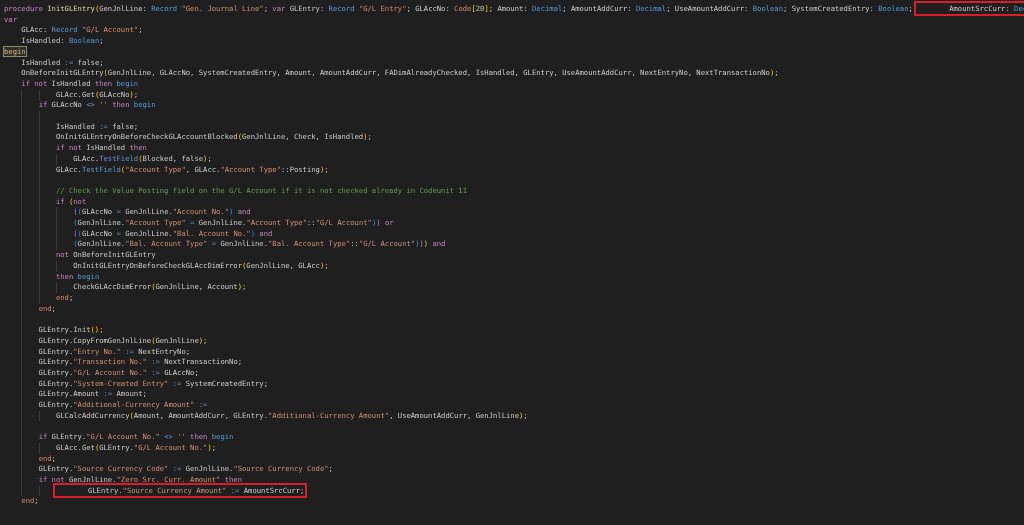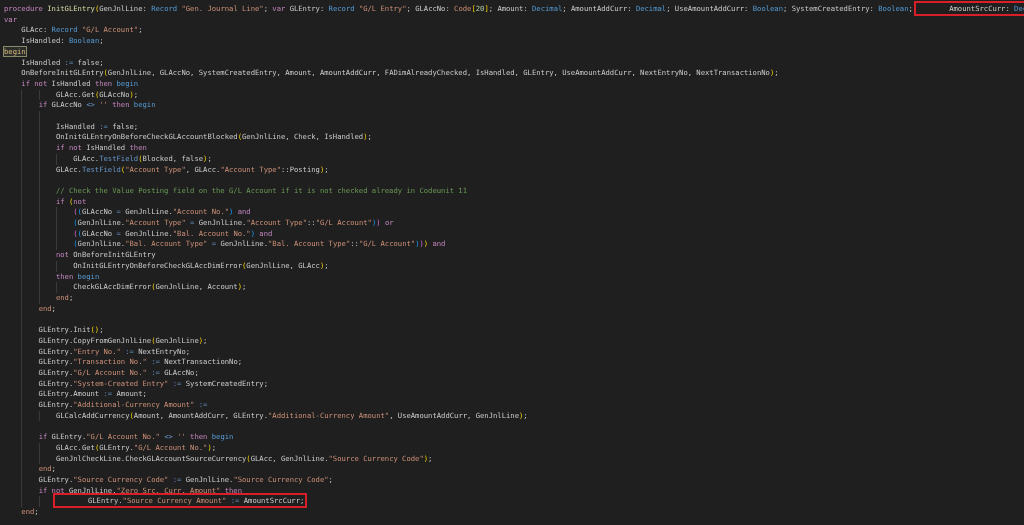--- a/index.html
+++ b/index.html
@@ -85,19 +85,18 @@
     <div class="line"><span class="guide" style="left: 4ch;"></span><span class="tk-i">        GLEntry.</span><span class="tk-s">"Entry No."</span><span class="tk-i"> </span><span class="tk-o">:=</span><span class="tk-i"> NextEntryNo;</span></div>
     <div class="line"><span class="guide" style="left: 4ch;"></span><span class="tk-i">        GLEntry.</span><span class="tk-s">"Transaction No."</span><span class="tk-i"> </span><span class="tk-o">:=</span><span class="tk-i"> NextTransactionNo;</span></div>
     <div class="line"><span class="guide" style="left: 4ch;"></span><span class="tk-i">        GLEntry.</span><span class="tk-s">"G/L Account No."</span><span class="tk-i"> </span><span class="tk-o">:=</span><span class="tk-i"> GLAccNo;</span></div>
     <div class="line"><span class="guide" style="left: 4ch;"></span><span class="tk-i">        GLEntry.</span><span class="tk-s">"System-Created Entry"</span><span class="tk-i"> </span><span class="tk-o">:=</span><span class="tk-i"> SystemCreatedEntry;</span></div>
     <div class="line"><span class="guide" style="left: 4ch;"></span><span class="tk-i">        GLEntry.Amount </span><span class="tk-o">:=</span><span class="tk-i"> Amount;</span></div>
     <div class="line"><span class="guide" style="left: 4ch;"></span><span class="tk-i">        GLEntry.</span><span class="tk-s">"Additional-Currency Amount"</span><span class="tk-i"> </span><span class="tk-o">:=</span></div>
     <div class="line"><span class="guide" style="left: 4ch;"></span><span class="guide" style="left: 8ch;"></span><span class="tk-i">            GLCalcAddCurrency</span><span class="tk-b1">(</span><span class="tk-i">Amount, AmountAddCurr, GLEntry.</span><span class="tk-s">"Additional-Currency Amount"</span><span class="tk-i">, UseAmountAddCurr, GenJnlLine</span><span class="tk-b1">)</span><span class="tk-i">;</span></div>
     <div class="line"><span class="guide" style="left: 4ch;"></span></div>
     <div class="line"><span class="guide" style="left: 4ch;"></span><span class="tk-i">        </span><span class="tk-k">if</span><span class="tk-i"> GLEntry.</span><span class="tk-s">"G/L Account No."</span><span class="tk-i"> </span><span class="tk-o">&lt;&gt;</span><span class="tk-i"> </span><span class="tk-s">''</span><span class="tk-i"> </span><span class="tk-k">then</span><span class="tk-i"> </span><span class="tk-t">begin</span></div>
     <div class="line"><span class="guide" style="left: 4ch;"></span><span class="guide" style="left: 8ch;"></span><span class="tk-i">            GLAcc.Get</span><span class="tk-b1">(</span><span class="tk-i">GLEntry.</span><span class="tk-s">"G/L Account No."</span><span class="tk-b1">)</span><span class="tk-i">;</span></div>
-    <div class="line"><span class="guide" style="left: 4ch;"></span><span class="guide" style="left: 8ch;"></span><span class="tk-i">            GenJnlCheckLine.CheckGLAccountSourceCurrency</span><span class="tk-b1">(</span><span class="tk-i">GLAcc, GenJnlLine.</span><span class="tk-s">"Source Currency Code"</span><span class="tk-b1">)</span><span class="tk-i">;</span></div>
     <div class="line"><span class="guide" style="left: 4ch;"></span><span class="tk-i">        </span><span class="tk-s">end</span><span class="tk-i">;</span></div>
     <div class="line"><span class="guide" style="left: 4ch;"></span><span class="tk-i">        GLEntry.</span><span class="tk-s">"Source Currency Code"</span><span class="tk-i"> </span><span class="tk-o">:=</span><span class="tk-i"> GenJnlLine.</span><span class="tk-s">"Source Currency Code"</span><span class="tk-i">;</span></div>
     <div class="line"><span class="guide" style="left: 4ch;"></span><span class="tk-i">        </span><span class="tk-k">if</span><span class="tk-i"> </span><span class="tk-k">not</span><span class="tk-i"> GenJnlLine.</span><span class="tk-s">"Zero Src. Curr. Amount"</span><span class="tk-i"> </span><span class="tk-k">then</span></div>
     <div class="line"><span class="guide" style="left: 4ch;"></span><span class="guide" style="left: 8ch;"></span><span class="tk-i">            </span><span class="redbox"><span class="tk-i">GLEntry.</span><span class="tk-s">"Source Currency Amount"</span><span class="tk-i"> </span><span class="tk-o">:=</span><span class="tk-i"> AmountSrcCurr;</span></span></div>
     <div class="line"><span class="tk-i">    </span><span class="tk-s">end</span><span class="tk-i">;</span></div>
   </div>
 
 </body></html>

